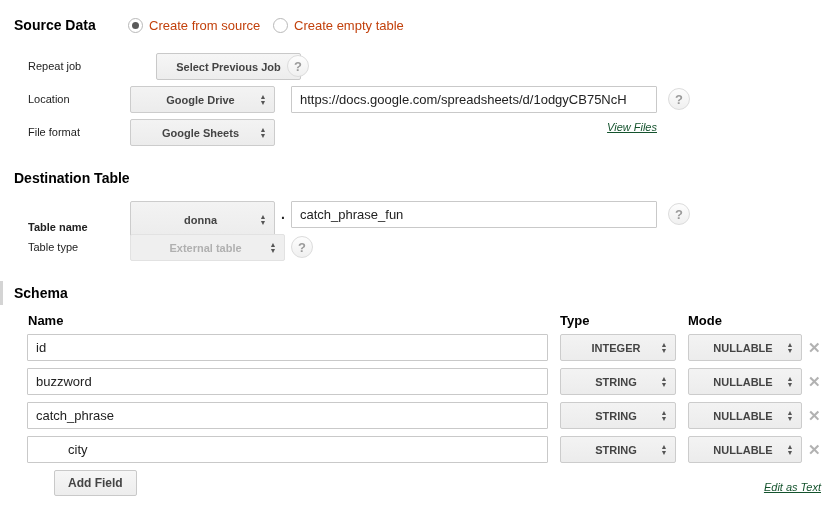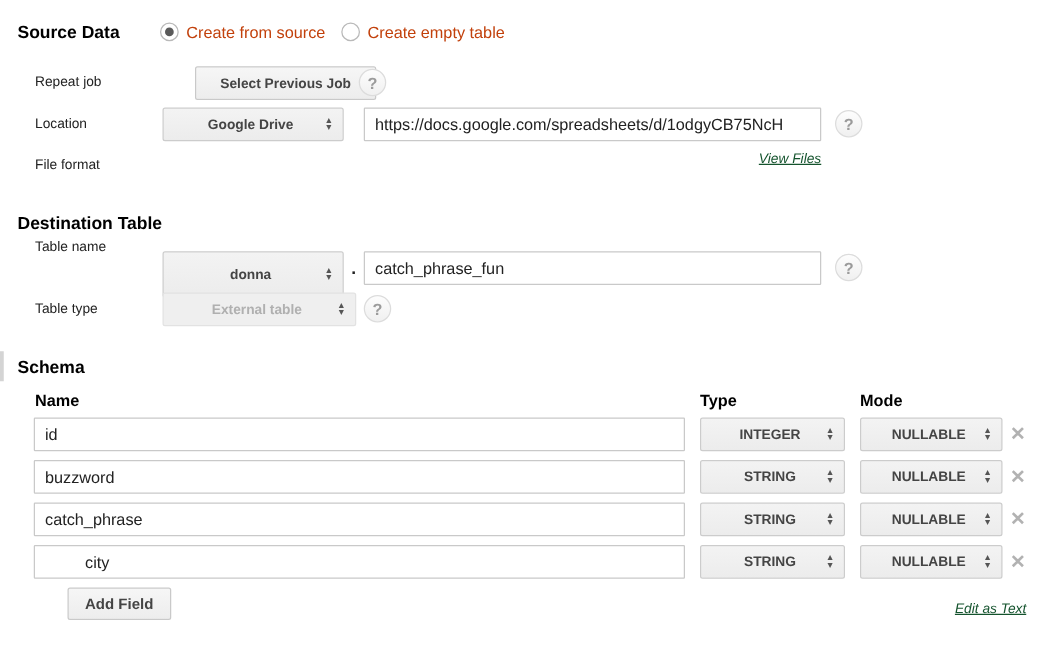--- a/index.html
+++ b/index.html
@@ -153,24 +153,31 @@
     </span>
   </div>
   <input class="abs text-input" style="left: 291px; top: 86px; width: 366px; height: 27px;" value="https://docs.google.com/spreadsheets/d/1odgyCB75NcH">
   <span class="abs help-circle" style="left:668px; top:88px;">?</span>
 
   <div class="abs" style="left:291px; top:117px; width:366px; text-align:right;">
     <a class="link">View Files</a>
   </div>
 
   <div class="abs field-label" style="left:28px; top:126px;">File format</div>
+  <div class="abs dropdown" style="left:130px; top:119px; width:145px; height:27px;">
+    <span class="dd-label">Google Sheets</span>
+    <span class="updown">
+      <span>▲</span>
+        <span>▼</span>
+    </span>
+  </div>
 
   <div class="abs section-heading" style="left:14px; top:170px;">Destination Table</div>
 
-  <div class="abs field-label" style="left:28px; top:192px;">Table name</div>
+  <div class="abs field-label" style="left:28px; top:221px;font-weight:bold;">Table name</div>
   <div class="abs dropdown" style="left:130px; top:201px; width:145px; height:37px;">
     <span class="dd-label">donna</span>
     <span class="updown">
       <span>▲</span>
         <span>▼</span>
     </span>
   </div>
   <span class="abs dot-sep" style="left:281px; top:206px;">.</span>
   <input class="abs text-input" style="left: 291px; top: 201px; width: 366px; height: 27px;" value="catch_phrase_fun">
   <span class="abs help-circle" style="left:668px; top:203px;">?</span>

